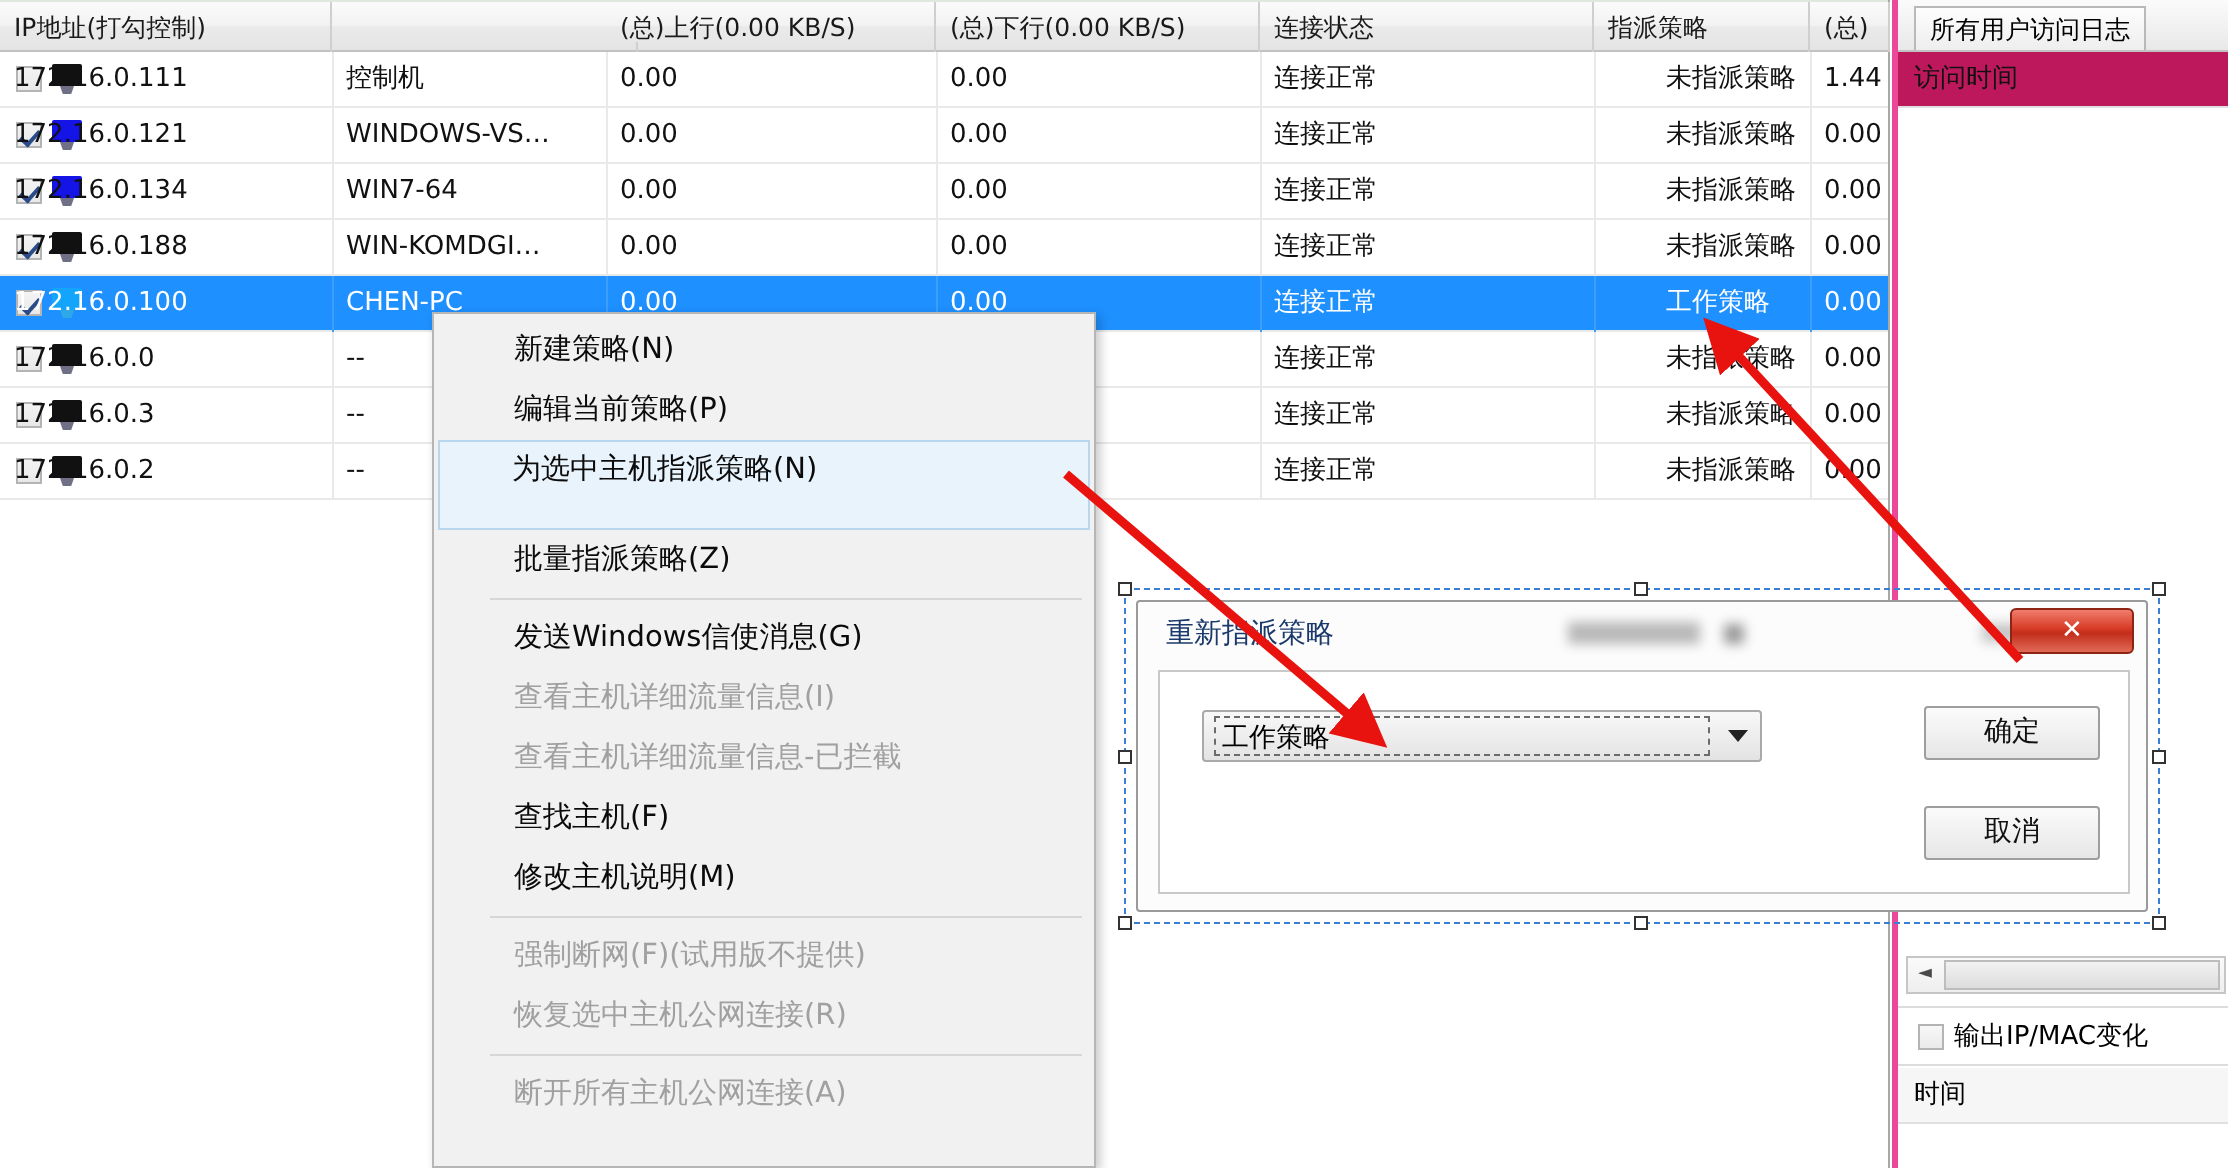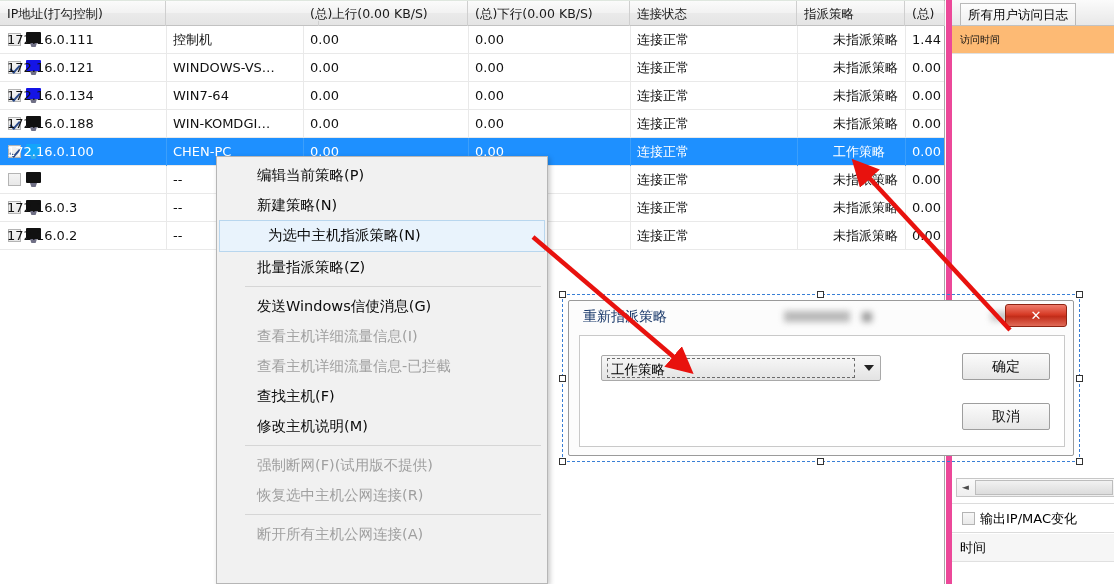--- a/index.html
+++ b/index.html
@@ -99,43 +99,43 @@
     background: #6f6f85;
     clip-path: polygon(0 0,100% 0,80% 100%,20% 100%);
   }
   .mon.cyan::after { background: #2fa8e8; }
 
   
   .rpanel {
     position: absolute; left: 946px; top: 0;
     width: 168px; height: 584px;
     background: #ffffff;
-    border-left: 6px solid #ec4899;
+    border-left: 3px solid #ec4899;
   }
   .rtabbar {
     height: 26px;
     background: linear-gradient(to bottom,#fbfbfb,#e8e8e8);
     border-bottom: 1px solid #c2c2c2;
     padding: 3px 4px 0 8px;
   }
   .rtab {
     display: inline-block;
     height: 22px; line-height: 21px;
     padding: 0 7px;
     font-size: 12.5px;
     background: linear-gradient(to bottom,#fdfdfd,#eeeeee);
     border: 1px solid #b9b9b9;
     border-bottom: none;
   }
   .rcolhead {
     height: 28px; line-height: 28px;
     padding-left: 8px;
-    font-size: 10px;
+    font-size: 13px;
     color: #111;
-    background: #fdba74;
+    background: #be185d;
     border-bottom: 1px solid #e0e0e0;
   }
   .rbody { height: 424px; background: #fff; }
   .rscroll {
     position: absolute; left: 4px; top: 478px;
     width: 160px; height: 19px;
     background: linear-gradient(to bottom,#fafafa,#eeeeee);
     border: 1px solid #c6c6c6;
   }
   .rscroll .lbtn {
@@ -198,22 +198,22 @@
     padding-left: 40px;
     font-size: 14.5px;
     color: #0b0b0b;
     white-space: nowrap;
   }
   .mi.dis { color: #a0a0a0; }
   .mi.hl {
     background: #e9f3fc;
     border: 1px solid #b8d6ee;
     margin: 0 2px;
-    height: 32px; line-height: 28px;
-    padding-left: 48px;
+    height: 45px; line-height: 28px;
+    padding-left: 36px;
   }
   .mi .arrow {
     position: absolute; right: 14px; top: 0;
     font-size: 10px; line-height: 30px; color: #333;
   }
   .msep {
     height: 1px; margin: 4px 6px 4px 28px;
     background: #d6d6d6;
   }
 
@@ -403,20 +403,21 @@
           <div class="cell c-stat">连接正常</div>
           <div class="cell-sep" style="left: 630px;"></div>
           <div class="cell c-pol">工作策略</div>
           <div class="cell-sep" style="left: 797px;"></div>
           <div class="cell c-tot">0.00</div>
           <div class="cell-sep" style="left: 905px;"></div>
         </div>
         <div class="row">
           <div class="chk"></div>
           <div class="mon black"></div>
+          <div class="cell c-ip">172.16.0.0</div>
           <div class="cell c-name">--</div>
           <div class="cell-sep" style="left: 166px;"></div>
           <div class="cell c-up"></div>
           <div class="cell-sep" style="left: 303px;"></div>
           <div class="cell c-down"></div>
           <div class="cell-sep" style="left: 468px;"></div>
           <div class="cell c-stat">连接正常</div>
           <div class="cell-sep" style="left: 630px;"></div>
           <div class="cell c-pol">未指派策略</div>
           <div class="cell-sep" style="left: 797px;"></div>
@@ -471,22 +472,22 @@
       <div class="thumb"></div>
     </div>
     <div class="rcheckrow">
       <div class="cb"></div>
       <div class="lbl">输出IP/MAC变化</div>
     </div>
     <div class="rtimehead">时间</div>
   </div>
 
   <div class="ctxmenu">
+      <div class="mi"><span>新建策略(N)</span></div>
       <div class="mi"><span>编辑当前策略(P)</span></div>
-      <div class="mi"><span>新建策略(N)</span></div>
       <div class="mi hl"><span>为选中主机指派策略(N)</span></div>
       <div class="mi"><span>批量指派策略(Z)</span></div>
       <div class="msep"></div>
       <div class="mi"><span>发送Windows信使消息(G)</span></div>
       <div class="mi dis"><span>查看主机详细流量信息(I)</span></div>
       <div class="mi dis"><span>查看主机详细流量信息-已拦截</span></div>
       <div class="mi"><span>查找主机(F)</span></div>
       <div class="mi"><span>修改主机说明(M)</span></div>
       <div class="msep"></div>
       <div class="mi dis"><span>强制断网(F)(试用版不提供)</span></div>

